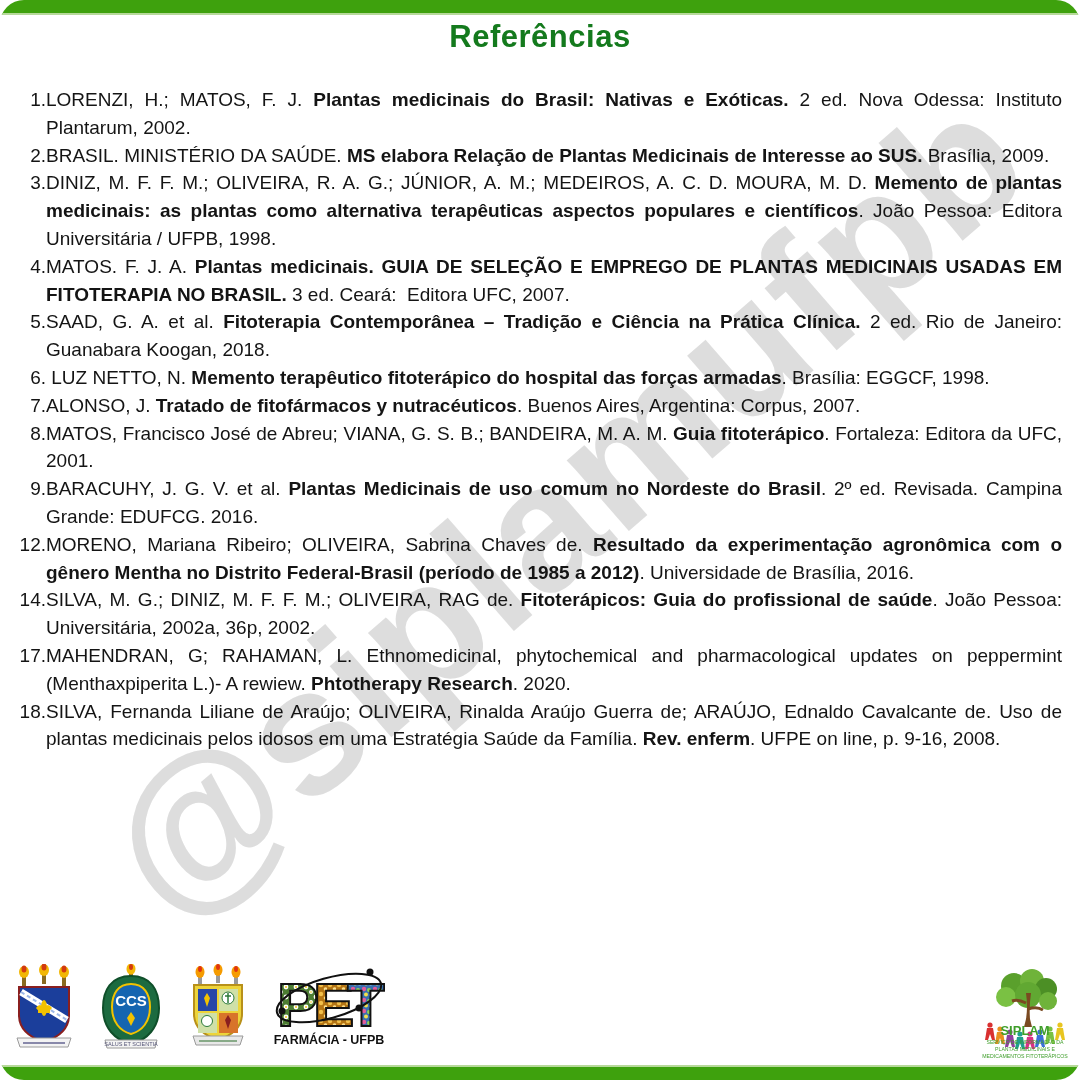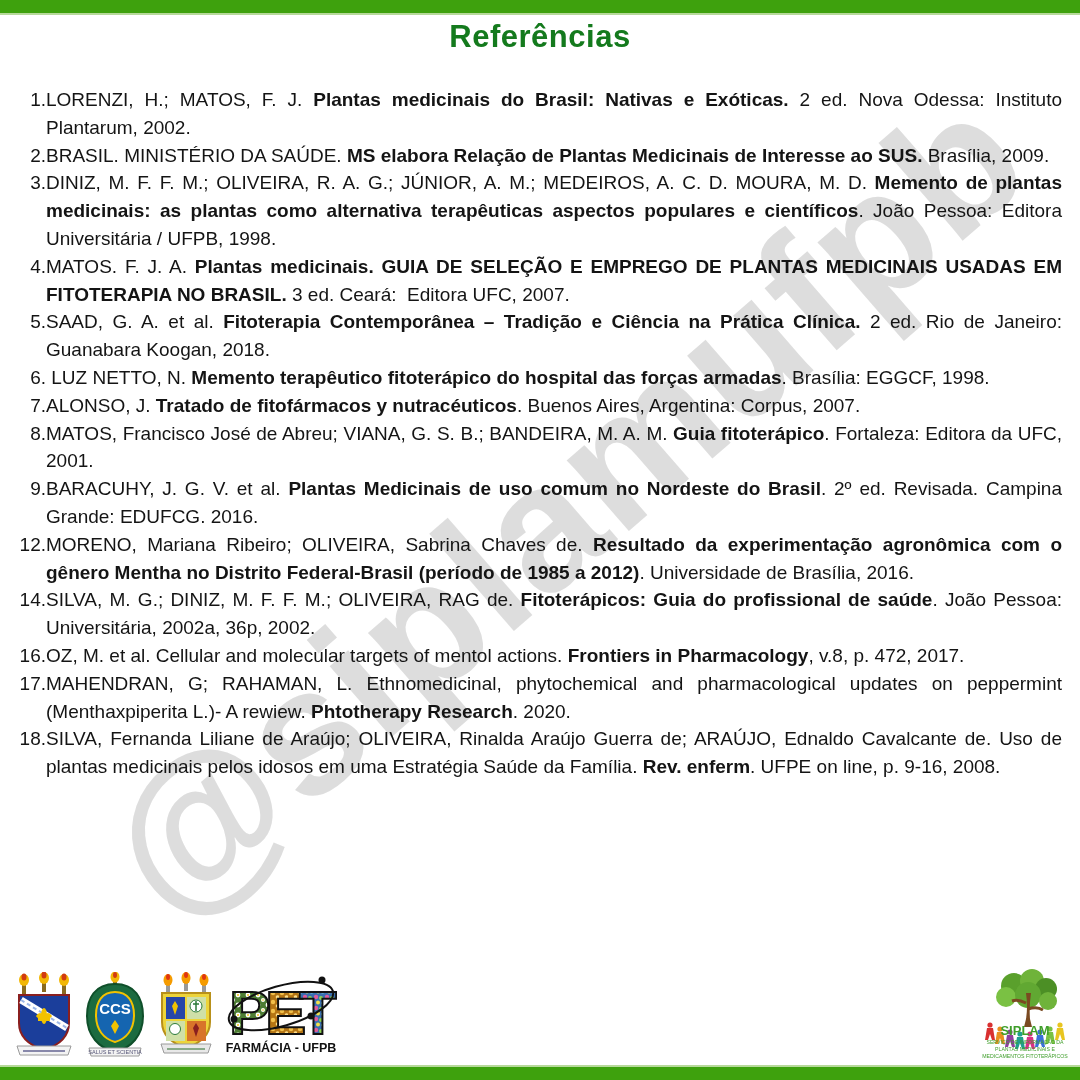--- a/index.html
+++ b/index.html
@@ -1,38 +1,38 @@
 <!DOCTYPE html>
 <html><head>
 <meta charset="utf-8">
 <style>
   html,body{margin:0;padding:0;background:#ffffff;}
   .page{position:relative;width:1080px;height:1080px;background:#ffffff;overflow:hidden;
-        font-family:"Liberation Sans",sans-serif;color:#141414;}
+        font-family:"Liberation Sans",sans-serif;color:#141414;border-radius:24px;}
 
   .topbar{position:absolute;top:0;left:0;width:100%;height:13px;
           border-bottom:2px solid #b7d99b;z-index:5;}
   .bottombar{position:absolute;bottom:0;left:0;width:100%;height:13px;
           border-top:2px solid #b7d99b;z-index:5;}
 
   .page-title{position:absolute;top:19px;left:0;width:100%;text-align:center;
           font-size:31px;font-weight:bold;letter-spacing:.5px;z-index:3;margin:0;}
 
   .watermark{position:absolute;left:565px;top:505px;transform:translate(-50%,-50%) rotate(-41deg);
           font-size:178px;font-weight:bold;white-space:nowrap;color:#d8d8d8;opacity:.85;
           z-index:0;letter-spacing:2px;}
 
   .refs{position:absolute;top:86px;left:46px;right:18px;z-index:2;
         font-size:19px;line-height:27.8px;}
   .ref{position:relative;text-align:justify;}
   .ref .num{position:absolute;right:100%;top:0;white-space:pre;text-align:right;}
   .ref .b{font-weight:bold;}
 
-  .logos-left{position:absolute;left:14px;bottom:20px;display:flex;align-items:center;
-        gap:9px;z-index:1;}
+  .logos-left{position:absolute;left:14px;bottom:28px;display:flex;align-items:center;
+        gap:25px;z-index:1;}
   .siplam{position:absolute;right:6px;bottom:15px;z-index:1;text-align:center;}
 </style>
 </head>
 <body>
 
 <div class="page">
 
   <div class="topbar" style="background: rgb(62, 161, 13);"></div>
 
   <h1 class="page-title" style="color: rgb(20, 122, 29);">Referências</h1>
@@ -44,21 +44,20 @@
       <div class="ref"><span class="num">2.</span><span>BRASIL. MINISTÉRIO DA SAÚDE. </span><span class="b">MS elabora Relação de Plantas Medicinais de Interesse ao SUS.</span><span> Brasília, 2009.</span></div>
       <div class="ref"><span class="num">3.</span><span>DINIZ, M. F. F. M.; OLIVEIRA, R. A. G.; JÚNIOR, A. M.; MEDEIROS, A. C. D. MOURA, M. D. </span><span class="b">Memento de plantas medicinais: as plantas como alternativa terapêuticas aspectos populares e científicos</span><span>. João Pessoa: Editora Universitária / UFPB, 1998.</span></div>
       <div class="ref"><span class="num">4.</span><span>MATOS. F. J. A. </span><span class="b">Plantas medicinais. GUIA DE SELEÇÃO E EMPREGO DE PLANTAS MEDICINAIS USADAS EM FITOTERAPIA NO BRASIL.</span><span> 3 ed. Ceará:&nbsp; Editora UFC, 2007.</span></div>
       <div class="ref"><span class="num">5.</span><span>SAAD, G. A. et al. </span><span class="b">Fitoterapia Contemporânea – Tradição e Ciência na Prática Clínica.</span><span> 2 ed. Rio de Janeiro: Guanabara Koogan, 2018.</span></div>
       <div class="ref"><span class="num">6.</span><span>&nbsp;LUZ NETTO, N. </span><span class="b">Memento terapêutico fitoterápico do hospital das forças armadas</span><span>. Brasília: EGGCF, 1998.</span></div>
       <div class="ref"><span class="num">7.</span><span>ALONSO, J. </span><span class="b">Tratado de fitofármacos y nutracéuticos</span><span>. Buenos Aires, Argentina: Corpus, 2007.</span></div>
       <div class="ref"><span class="num">8.</span><span>MATOS, Francisco José de Abreu; VIANA, G. S. B.; BANDEIRA, M. A. M. </span><span class="b">Guia fitoterápico</span><span>. Fortaleza: Editora da UFC, 2001.</span></div>
       <div class="ref"><span class="num">9.</span><span>BARACUHY, J. G. V. et al. </span><span class="b">Plantas Medicinais de uso comum no Nordeste do Brasil</span><span>. 2º ed. Revisada. Campina Grande: EDUFCG. 2016.</span></div>
       <div class="ref"><span class="num">12.</span><span>MORENO, Mariana Ribeiro; OLIVEIRA, Sabrina Chaves de. </span><span class="b">Resultado da experimentação agronômica com o gênero Mentha no Distrito Federal-Brasil (período de 1985 a 2012)</span><span>. Universidade de Brasília, 2016.</span></div>
       <div class="ref"><span class="num">14.</span><span>SILVA, M. G.; DINIZ, M. F. F. M.; OLIVEIRA, RAG de. </span><span class="b">Fitoterápicos: Guia do profissional de saúde</span><span>. João Pessoa: Universitária, 2002a, 36p, 2002.</span></div>
-      <div class="ref"><span class="num">16.</span><span>OZ, M. et al. Cellular and molecular targets of mentol actions. </span><span class="b">Frontiers in Pharmacology</span><span>, v.8, p. 472, 2017.</span></div>
       <div class="ref"><span class="num">17.</span><span>MAHENDRAN, G; RAHAMAN, L. Ethnomedicinal, phytochemical and pharmacological updates on peppermint (Menthaxpiperita L.)- A rewiew. </span><span class="b">Phtotherapy Research</span><span>. 2020.</span></div>
       <div class="ref"><span class="num">18.</span><span>SILVA, Fernanda Liliane de Araújo; OLIVEIRA, Rinalda Araújo Guerra de; ARAÚJO, Ednaldo Cavalcante de. Uso de plantas medicinais pelos idosos em uma Estratégia Saúde da Família. </span><span class="b">Rev. enferm</span><span>. UFPE on line, p. 9-16, 2008.</span></div>
     </div>
 
   <div class="logos-left">
 
     <svg width="60" height="88" viewBox="0 0 60 88">
       <g>
         <g transform="translate(10,0)">
             <rect x="-2" y="12" width="4" height="10" fill="#8a6a20"></rect>

